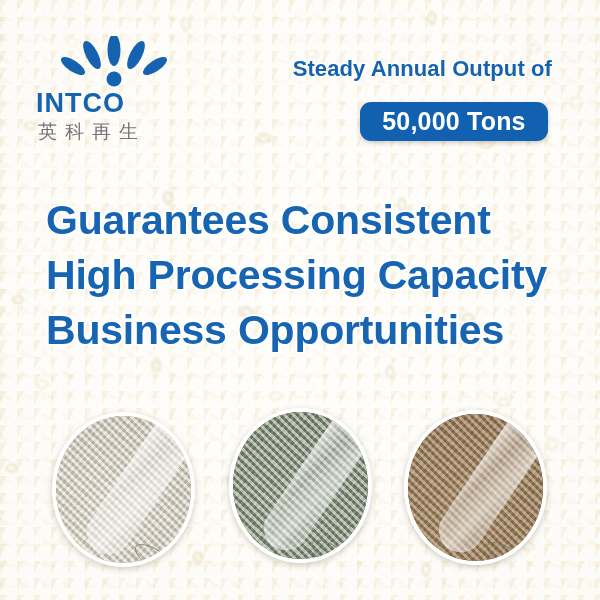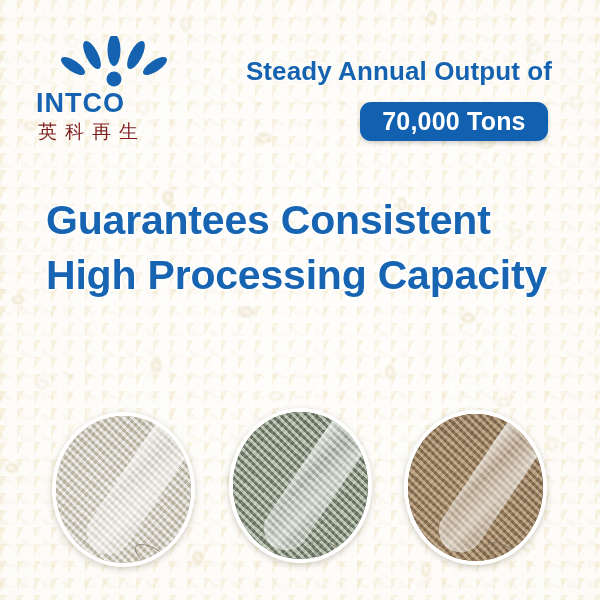--- a/index.html
+++ b/index.html
@@ -78,30 +78,30 @@
 
   
   .logo-block{position:absolute;left:32px;top:36px;width:160px;}
   .logo-mark{width:120px;height:56px;display:block;margin-left:22px;}
   .logo-word{
     font-size:27px;font-weight:700;letter-spacing:1px;color:#1563b0;
     line-height:1;margin-top:-2px;margin-left:4px;
     font-family:"Liberation Sans", sans-serif;
   }
   .logo-cn{
-    font-size:19px;letter-spacing:8px;color:#7f1d1d;font-weight:500;
+    font-size:19px;letter-spacing:8px;color:#737373;font-weight:500;
     margin-top:5px;margin-left:6px;line-height:1;
     text-shadow:0 1px 1px rgba(255,255,255,.85);
     font-family:"DejaVu Sans", sans-serif;
   }
 
   
   .tagline{
     position:absolute;right:48px;top:56px;
-    font-size:26px;font-weight:700;color:#1563b0;
+    font-size:22px;font-weight:700;color:#1563b0;
     letter-spacing:.1px;white-space:nowrap;
     text-shadow:0 1px 2px rgba(255,255,255,.9);
   }
   .badge{
     position:absolute;left:360px;top:102px;width:188px;height:39px;
     background:#1161b0;border-radius:11px;
     display:flex;align-items:center;justify-content:center;
     box-shadow:0 2px 4px rgba(0,0,0,.18);
   }
   .badge span{
@@ -191,26 +191,27 @@
         <ellipse cx="101" cy="30" rx="5.5" ry="14" transform="rotate(56 101 30)"></ellipse>
         <circle cx="60" cy="43" r="7.5"></circle>
       </g>
     </svg>
     <div class="logo-word">INTCO</div>
     <div class="logo-cn">英科再生</div>
   </div>
 
   <div class="tagline">Steady Annual Output of</div>
   <div class="badge">
-    <span>70,000 Tons</span>
+    <span>50,000 Tons</span>
   </div>
 
   <div class="headline">
     <div>Guarantees Consistent</div>
     <div>High Processing Capacity</div>
+    <div>Business Opportunities</div>
   </div>
 
   <div class="circles">
 
     <div class="circ" id="circ-1">
       <div class="fill fill-clear"></div>
       <div class="tube"></div>
       <div class="tube-lip"></div>
     </div>
 

